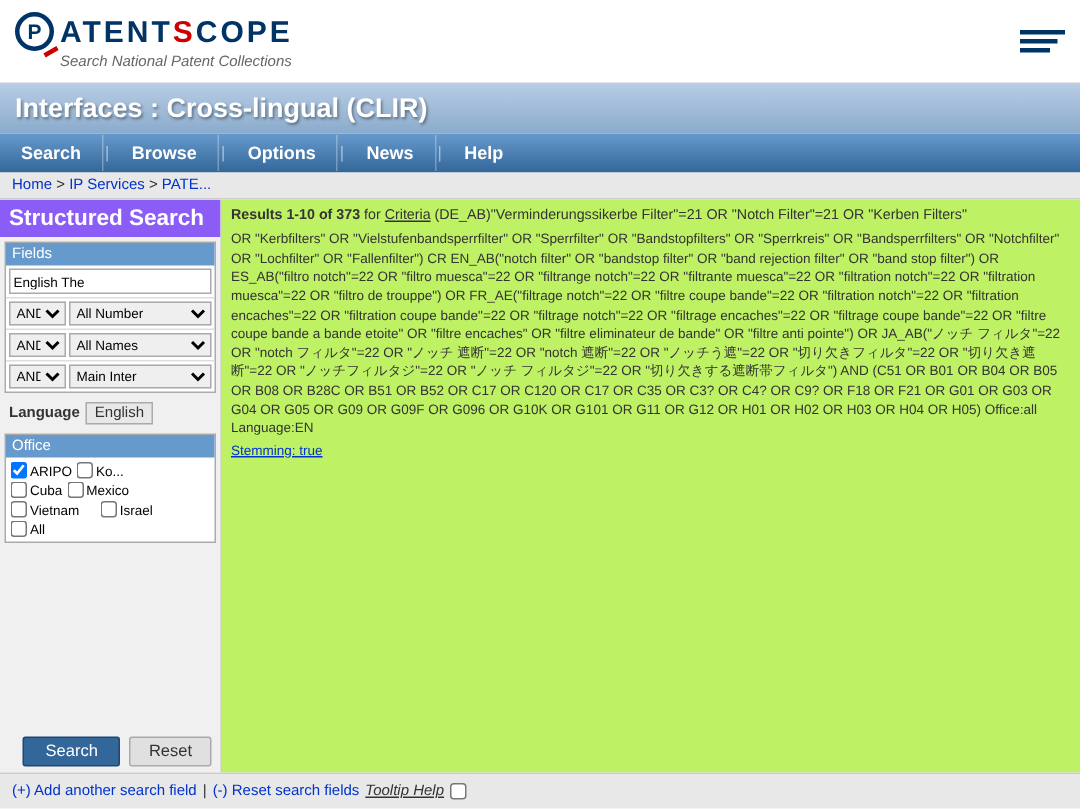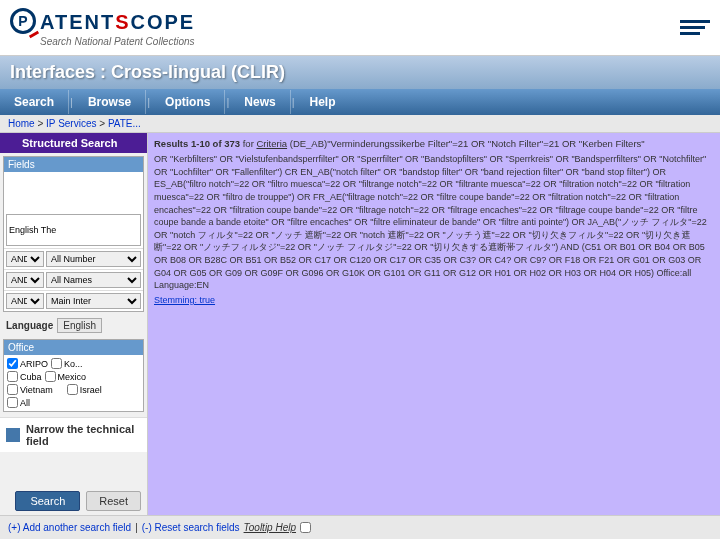--- a/index.html
+++ b/index.html
@@ -53,29 +53,29 @@
   <span> &gt; </span>
   <a style="color:#0033cc; text-decoration:none; cursor:pointer;">IP Services</a>
   <span> &gt; </span>
   <a style="color:#0033cc; text-decoration:none; cursor:pointer;">PATE...</a>
 </div>
 
 <div style="display:flex; height:calc(540px - 56px - 30px - 26px - 22px - 24px); overflow:hidden;">
 
   <div style="width:148px; min-width:148px; background:#f0f0f0; border-right:1px solid #ccc; overflow-y:auto; display:flex; flex-direction:column;">
 
-    <div style="background:#4c1d95; color:#fff; font-size:11px; font-weight:bold; padding:4px 22px;">
+    <div style="background:#8b5cf6; color:#fff; font-size:15px; font-weight:bold; padding:4px 6px;">
       <span>Structured Search</span>
     </div>
 
     <div style="border:1px solid #aaa; margin:3px; background:#fff;">
       <div style="background:#6699cc; color:#fff; font-size:10px; padding:2px 4px;">Fields</div>
 
       <div style="display:flex; align-items:center; padding:2px 2px; border-bottom:1px solid #ddd;">
-        <input type="text" style="flex: 1 1 0%; height: 32px; font-size: 9px; border: 1px solid rgb(170, 170, 170); padding: 0px 2px; margin-top: 40px;" value="English The">
+        <input type="text" style="flex: 1 1 0%; height: 17px; font-size: 9px; border: 1px solid rgb(170, 170, 170); padding: 0px 2px;" value="English The">
       </div>
 
       <div style="display:flex; align-items:center; padding:2px 2px; border-bottom:1px solid #ddd; gap:2px;">
         <select style="width:38px; font-size:9px; height:16px; border:1px solid #aaa;">
           <option>AND</option><option>OR</option><option>NOT</option>
         </select>
         <select style="flex:1; font-size:9px; height:16px; border:1px solid #aaa;">
           <option>All Number</option>
         </select>
       </div>
@@ -139,32 +139,28 @@
         </div>
         <div style="display:flex; align-items:center; gap:3px;">
           <label style="display:flex; align-items:center; font-size:9px; cursor:pointer;">
             <input type="checkbox" style="width: 11px; height: 11px; margin-right: 2px;">
             <span>All</span>
           </label>
         </div>
       </div>
     </div>
 
-    <div style="display:flex; align-items:center; padding:5px 6px; background:#fff; border-top:1px solid #ddd; margin-top:2px;">
-      <div style="width:14px; height:14px; background:#4477aa; margin-right:6px; flex-shrink:0;"></div>
-      <span style="font-size:11px; font-weight:bold; color:#333;">Narrow the technical field</span>
-    </div>
 
     <div style="display:flex; justify-content:flex-end; padding:4px 6px; gap:6px; margin-top:auto;">
       <button style="background:#336699; color:#fff; border:1px solid #224477; padding:3px 14px; font-size:11px; cursor:pointer; border-radius:2px;">Search</button>
       <button style="background:#e0e0e0; color:#333; border:1px solid #aaa; padding:3px 12px; font-size:11px; cursor:pointer; border-radius:2px;">Reset</button>
     </div>
   </div>
 
-  <div style="flex:1; padding:4px 6px; overflow-y:auto; font-size:9px; color:#333; line-height:1.4; background:#c4b5fd;">
+  <div style="flex:1; padding:4px 6px; overflow-y:auto; font-size:9px; color:#333; line-height:1.4; background:#bef264;">
     <p style="font-size:9.5px; margin-bottom:3px;">
       <strong>Results 1-10 of 373</strong> for <u>Criteria</u> (DE_AB)"Verminderungssikerbe Filter"=21 OR "Notch Filter"=21 OR "Kerben Filters"
     </p>
     <p style="font-size:9px; margin-bottom:2px;">OR "Kerbfilters" OR "Vielstufenbandsperrfilter" OR "Sperrfilter" OR "Bandstopfilters" OR "Sperrkreis" OR "Bandsperrfilters" OR "Notchfilter" OR "Lochfilter" OR "Fallenfilter") CR EN_AB("notch filter" OR "bandstop filter" OR "band rejection filter" OR "band stop filter") OR ES_AB("filtro notch"=22 OR "filtro muesca"=22 OR "filtrange notch"=22 OR "filtrante muesca"=22 OR "filtration notch"=22 OR "filtration muesca"=22 OR "filtro de trouppe") OR FR_AE("filtrage notch"=22 OR "filtre coupe bande"=22 OR "filtration notch"=22 OR "filtration encaches"=22 OR "filtration coupe bande"=22 OR "filtrage notch"=22 OR "filtrage encaches"=22 OR "filtrage coupe bande"=22 OR "filtre coupe bande a bande etoite" OR "filtre encaches" OR "filtre eliminateur de bande" OR "filtre anti pointe") OR JA_AB("ノッチ フィルタ"=22 OR "notch フィルタ"=22 OR "ノッチ 遮断"=22 OR "notch 遮断"=22 OR "ノッチう遮"=22 OR "切り欠きフィルタ"=22 OR "切り欠き遮断"=22 OR "ノッチフィルタジ"=22 OR "ノッチ フィルタジ"=22 OR "切り欠きする遮断帯フィルタ") AND (C51 OR B01 OR B04 OR B05 OR B08 OR B28C OR B51 OR B52 OR C17 OR C120 OR C17 OR C35 OR C3? OR C4? OR C9? OR F18 OR F21 OR G01 OR G03 OR G04 OR G05 OR G09 OR G09F OR G096 OR G10K OR G101 OR G11 OR G12 OR H01 OR H02 OR H03 OR H04 OR H05) Office:all Language:EN</p>
     <p style="font-size:9px; text-decoration:underline; color:#0033cc; cursor:pointer;">Stemming: true</p>
   </div>
 </div>
 
 <div style="background:#e8e8e8; border-top:1px solid #ccc; padding:3px 8px; font-size:10px; color:#333; display:flex; align-items:center; gap:4px; height:24px;">
   <a style="color:#0033cc; cursor:pointer; text-decoration:none;">(+) Add another search field</a>

